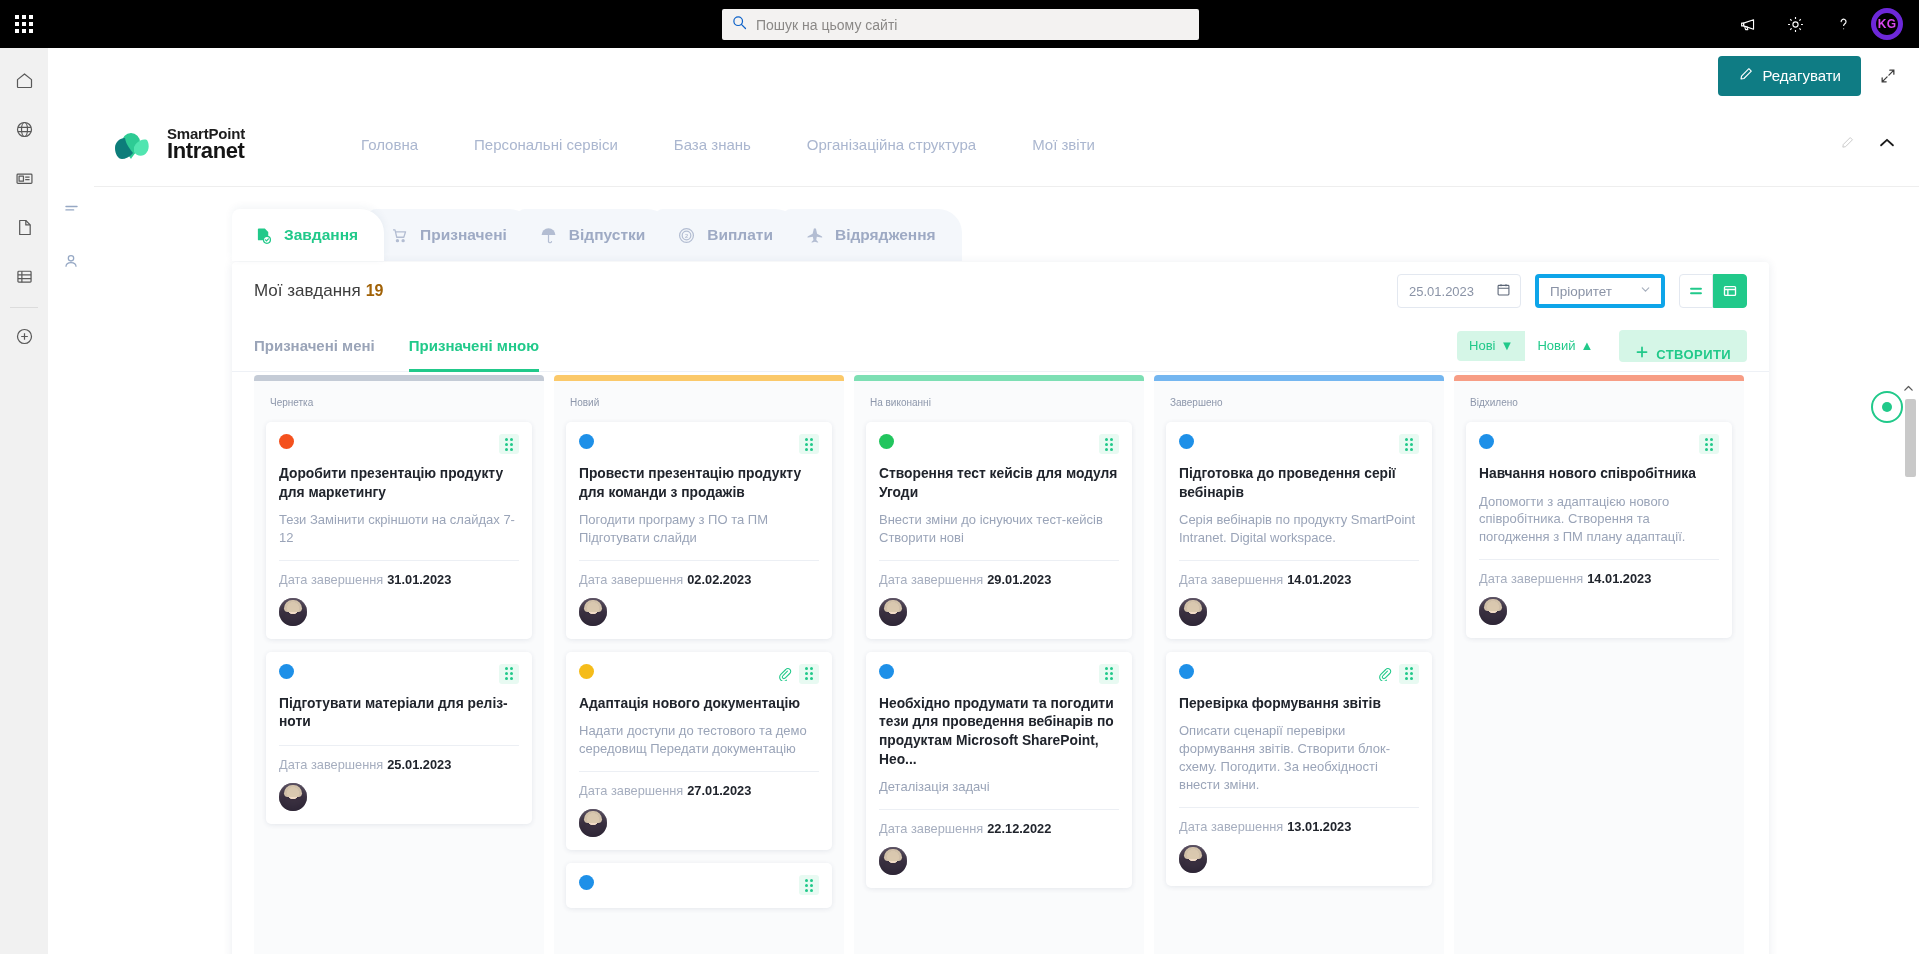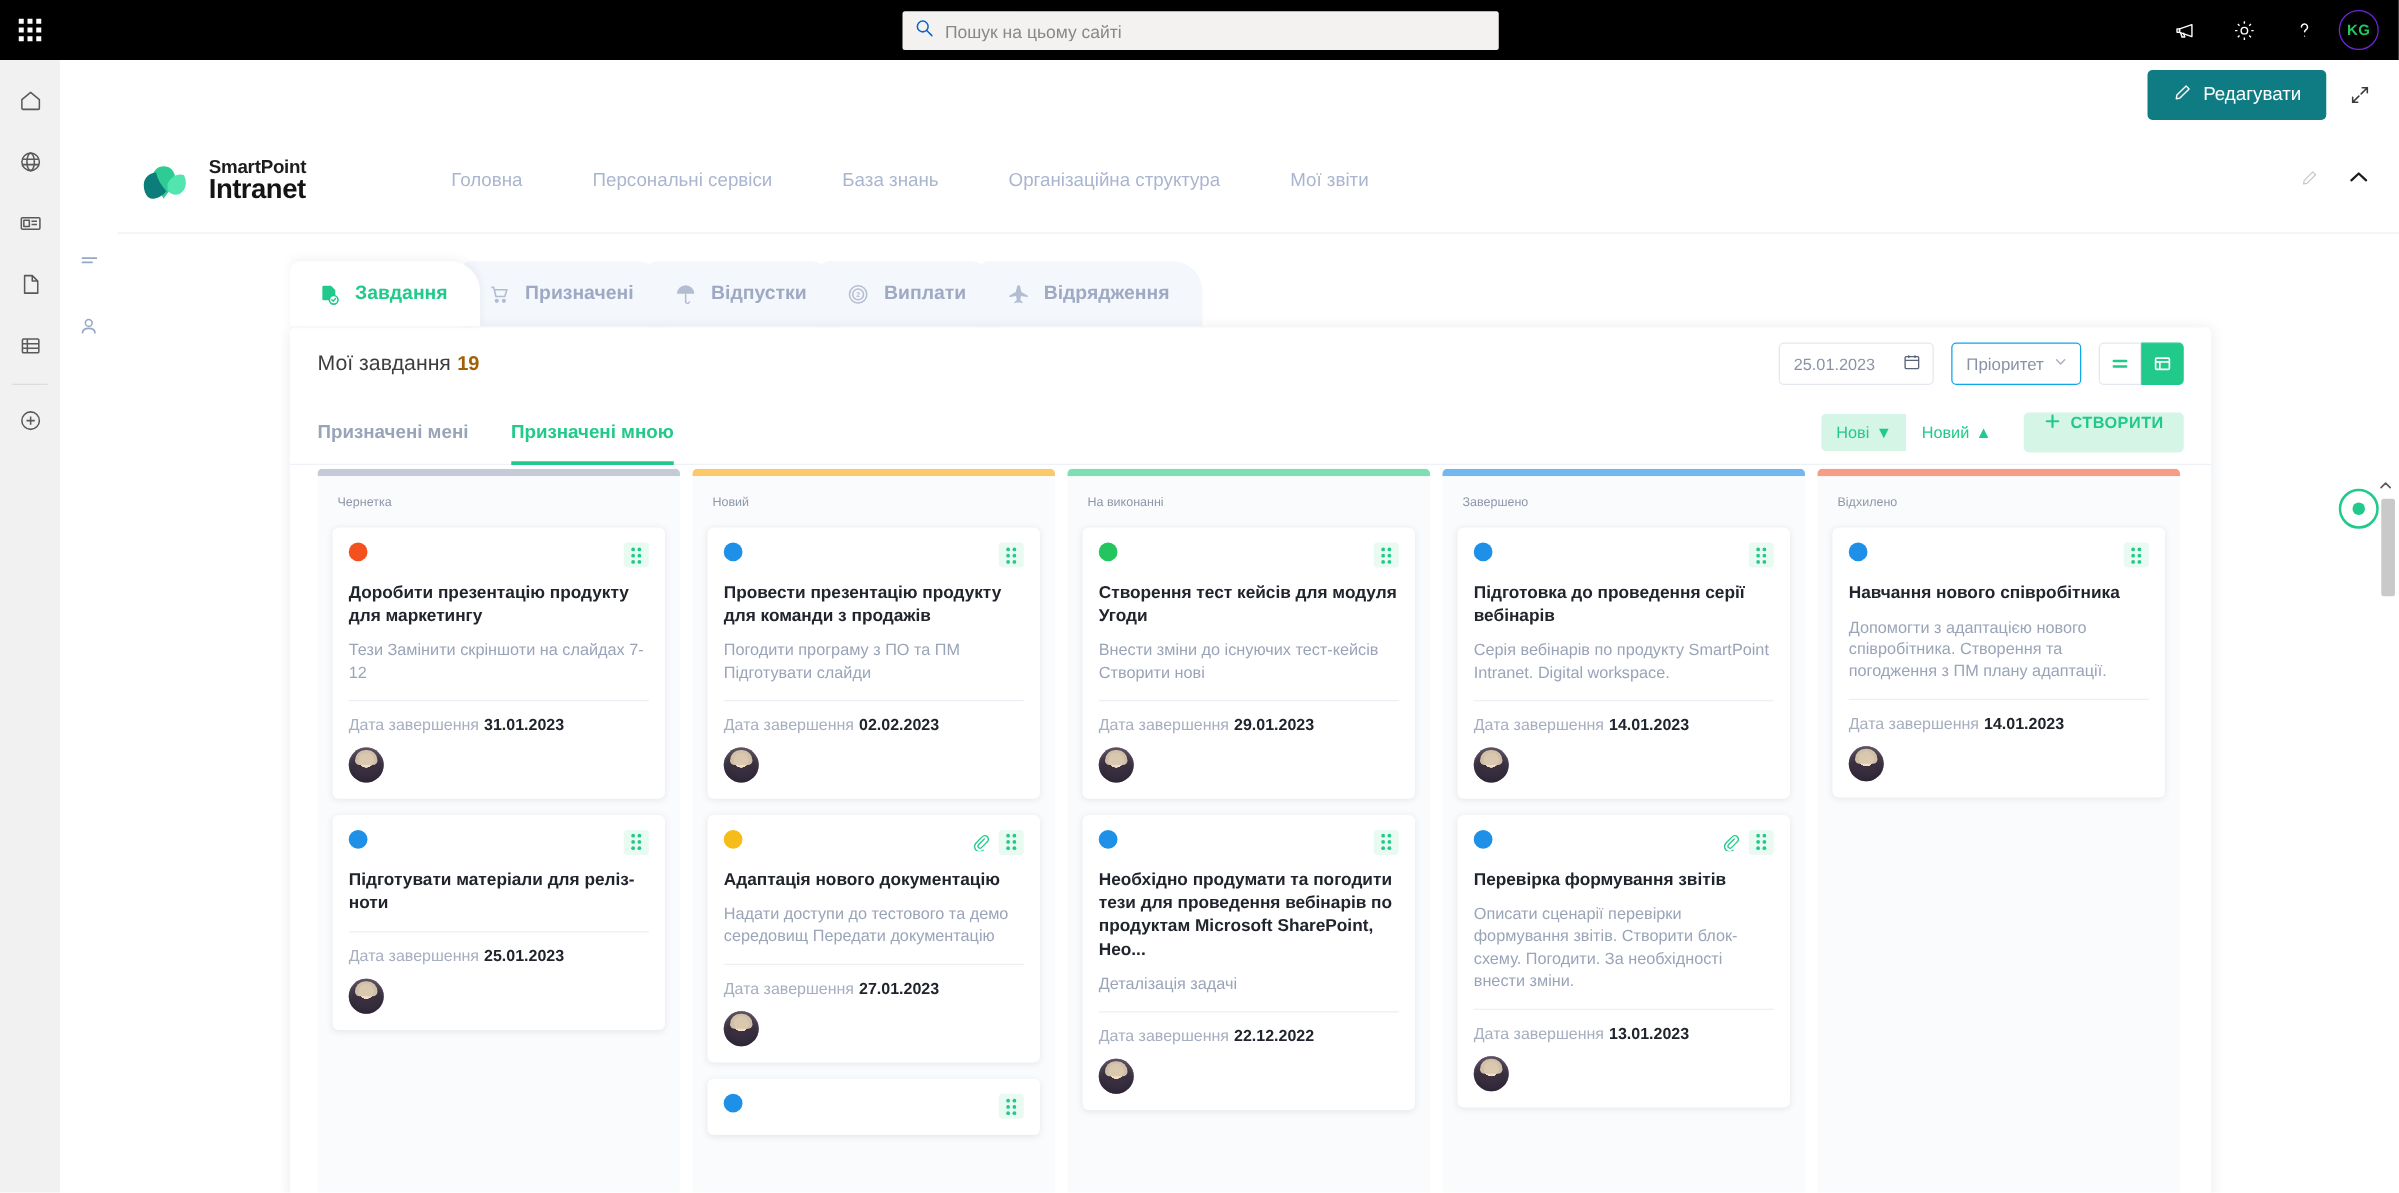--- a/index.html
+++ b/index.html
@@ -29,21 +29,21 @@
     padding-right: 10px;
   }
   .searchbox input::placeholder { color: #8a8886; }
   .suite-right { position: absolute; right: 6px; top: 0; height: 48px; display: flex; align-items: center; gap: 0; }
   .suite-icon {
     width: 48px; height: 48px; display: flex; align-items: center; justify-content: center;
     color: #ffffff;
   }
   .avatar-kg {
     width: 32px; height: 32px; margin: 0 10px 0 4px; border-radius: 50%;
-    border: 1px solid #6d28d9; color: #22c55e; font-size: 12px; font-weight: 600;
+    border: 5px solid #6d28d9; color: #d946ef; font-size: 12px; font-weight: 600;
     display: flex; align-items: center; justify-content: center; letter-spacing: .3px;
   }
 
   
   .rail {
     position: absolute; left: 0; top: 48px; width: 48px; height: 906px;
     background: #f1f1f1; display: flex; flex-direction: column; align-items: center;
     padding-top: 8px; gap: 0;
   }
   .rail-item { width: 48px; height: 49px; display: flex; align-items: center; justify-content: center; color: #605e5c; }
@@ -118,21 +118,21 @@
   }
   .mytasks { font-size: 17px; color: #3d3d3d; }
   .mytasks b { color: #a16207; font-size: 16px; margin-left: 5px; }
   .tb-right { margin-left: auto; display: flex; align-items: center; gap: 14px; }
   .datefield {
     width: 124px; height: 34px; border: 1px solid #e3e8f0; border-radius: 4px;
     display: flex; align-items: center; justify-content: space-between; padding: 0 9px 0 11px;
     font-size: 13px; color: #8a93a6;
   }
   .selfield {
-    width: 104px; height: 34px; border: 1px solid #0ea5e9; border-radius: 4px;
+    width: 130px; height: 34px; border: 4px solid #0ea5e9; border-radius: 4px;
     display: flex; align-items: center; justify-content: space-between; padding: 0 9px 0 11px;
     font-size: 13.5px; color: #8a93a6;
   }
   .viewtoggle { display: flex; gap: 0; }
   .vbtn {
     width: 34px; height: 34px; border: 1px solid #e3e8f0; display: flex;
     align-items: center; justify-content: center; cursor: pointer; background: #fff;
   }
   .vbtn:first-child { border-radius: 4px 0 0 4px; color: #21c98a; }
   .vbtn.active { background: #21c98a; border-color: #21c98a; color: #fff; border-radius: 0 4px 4px 0; }
@@ -153,21 +153,21 @@
   .st-right { margin-left: auto; display: flex; align-items: center; gap: 14px; }
   .sortgroup { display: flex; border-radius: 4px; overflow: hidden; }
   .sortbtn {
     height: 30px; padding: 0 12px; font-size: 13px; color: #21c98a; background: #fff;
     display: flex; align-items: center; gap: 5px; cursor: pointer;
   }
   .sortbtn.active { background: #d5f6e7; }
   .btn-create {
     height: 32px; background: #d5f6e7; color: #21c98a; border: none; border-radius: 4px;
     padding: 0 16px; font-size: 13px; font-weight: 700; letter-spacing: .4px;
-    display: flex; align-items: flex-start; gap: 7px; cursor: pointer;
+    display: flex; align-items: flex-end; gap: 7px; cursor: pointer;
     font-family: "Liberation Sans", sans-serif;
   }
 
   
   .board {
     position: absolute; left: 22px; top: 113px; right: 22px; bottom: 0;
     display: flex; gap: 10px; overflow: hidden;
   }
   .col { width: 290px; flex: 0 0 290px; display: flex; flex-direction: column; }
   .col-top { height: 6px; border-radius: 4px 4px 0 0; }

